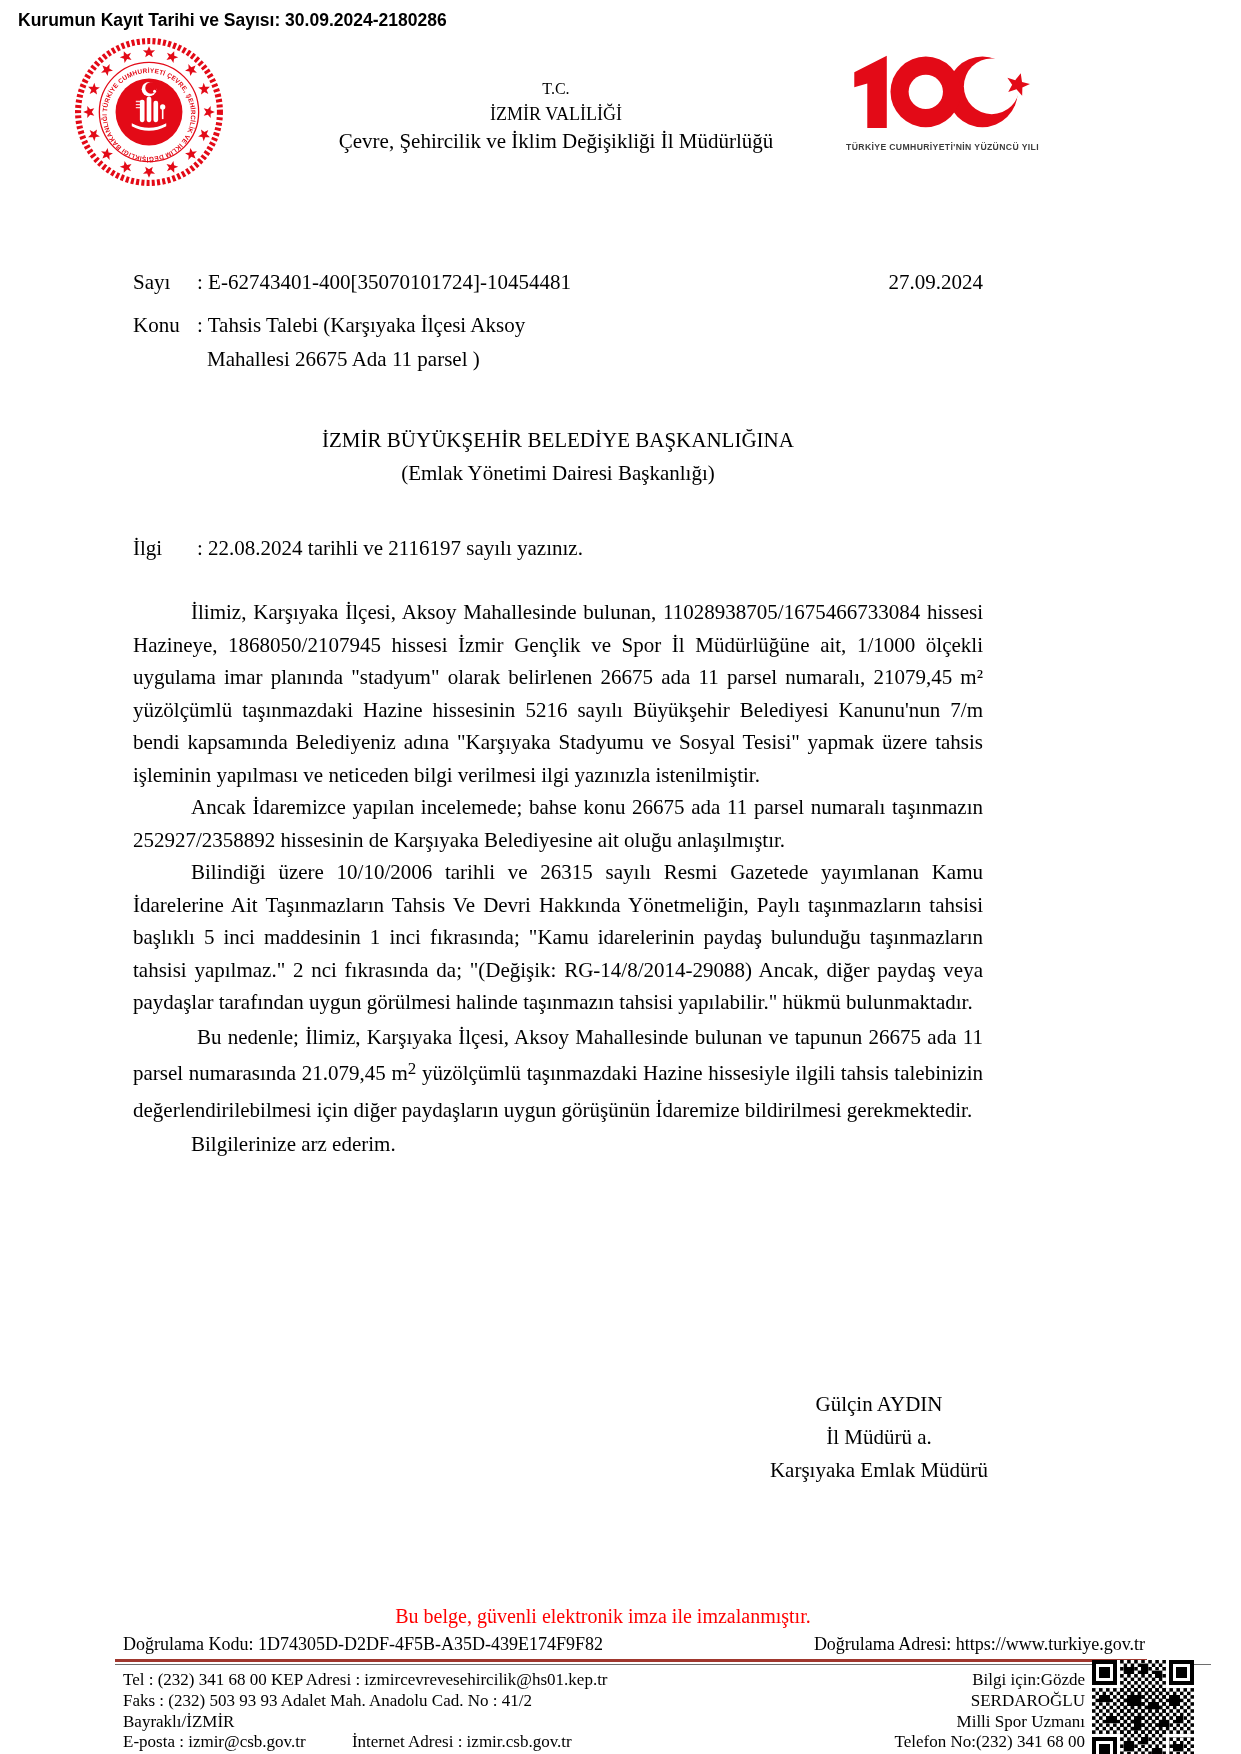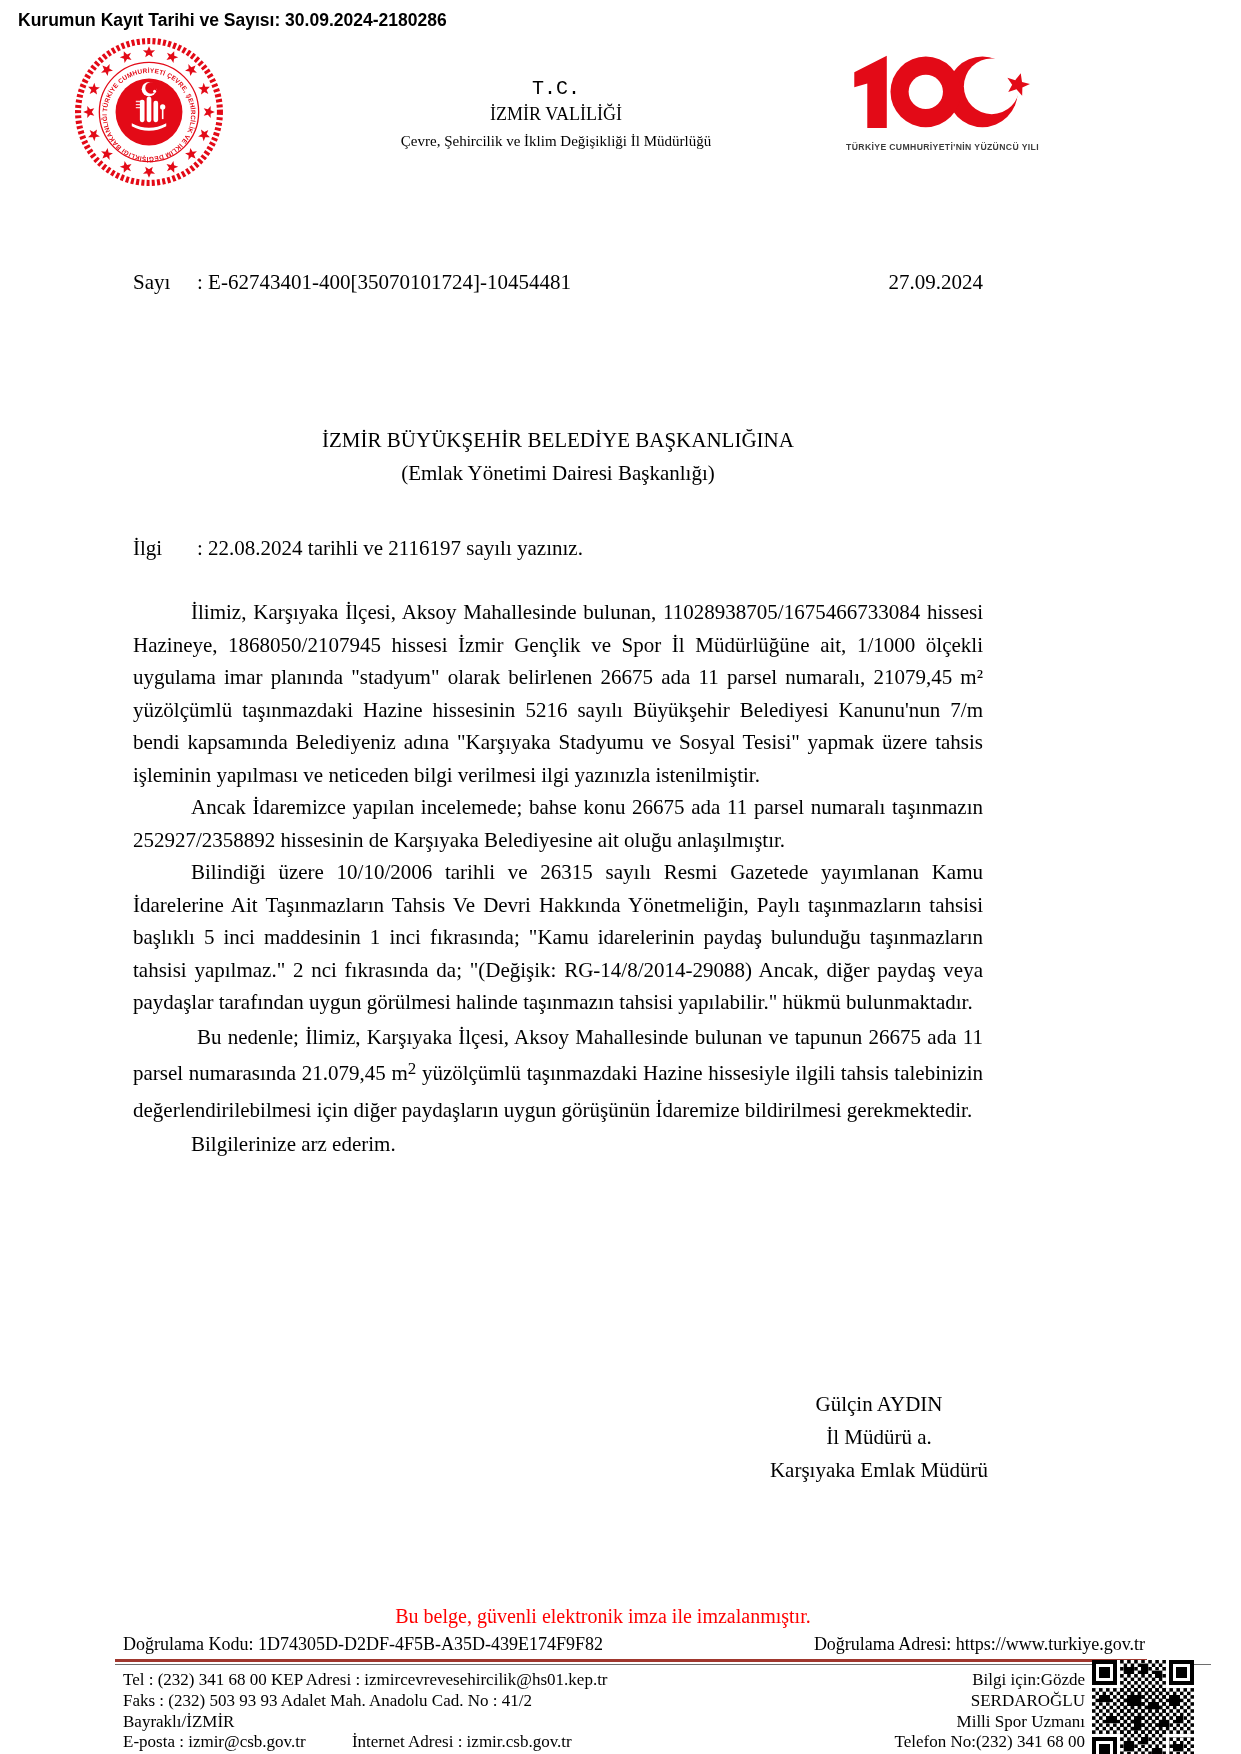--- a/index.html
+++ b/index.html
@@ -12,23 +12,23 @@
   .reg-line {
     position:absolute; top:10px; left:18px;
     font-family:"Liberation Sans", sans-serif; font-weight:bold; font-size:17.5px;
     border-bottom:1px solid transparent;
   }
   
   .emblem { position:absolute; left:73px; top:36px; width:152px; height:152px; }
   .head-center {
     position:absolute; left:276px; top:76px; width:560px; text-align:center;
   }
-  .head-tc   { font-size:20px; line-height:25px;font-family:Liberation Mono, monospace; }
+  .head-tc   { font-size:16px; line-height:25px; }
   .head-auth { font-size:18px; line-height:27px; }
-  .head-dept { font-size:15px; line-height:27px; }
+  .head-dept { font-size:21px; line-height:27px; }
   .centennial { position:absolute; left:845px; top:44px; width:195px; height:118px; }
   
   .content { position:absolute; left:133px; top:0; width:850px; height:100%; font-size:21px; }
   .flexrow { display:flex; }
   .lab { flex:0 0 64px; }
   .val { flex:1 1 auto; }
   .date { flex:0 0 auto; text-align:right; }
   .row-sayi { position:absolute; top:270px; left:0; width:850px; }
   .row-konu { position:absolute; top:308px; left:0; width:850px; line-height:34px; }
   .konu-l2 { margin-left:10px; }
@@ -122,20 +122,27 @@
   </svg>
 
   <div class="content">
 
     <div class="row-sayi flexrow">
       <span class="lab">Sayı</span>
       <span class="val">: E-62743401-400[35070101724]-10454481</span>
       <span class="date">27.09.2024</span>
     </div>
 
+    <div class="row-konu flexrow">
+      <span class="lab">Konu</span>
+      <span class="val">
+        <span style="display:block">: Tahsis Talebi (Karşıyaka İlçesi Aksoy</span>
+        <span style="display:block" class="konu-l2">Mahallesi 26675 Ada 11 parsel )</span>
+      </span>
+    </div>
 
     <div class="recipient">
       <div>İZMİR BÜYÜKŞEHİR BELEDİYE BAŞKANLIĞINA</div>
       <div>(Emlak Yönetimi Dairesi Başkanlığı)</div>
     </div>
 
     <div class="row-ilgi flexrow">
       <span class="lab">İlgi</span>
       <span class="val">: 22.08.2024 tarihli ve 2116197 sayılı yazınız.</span>
     </div>

